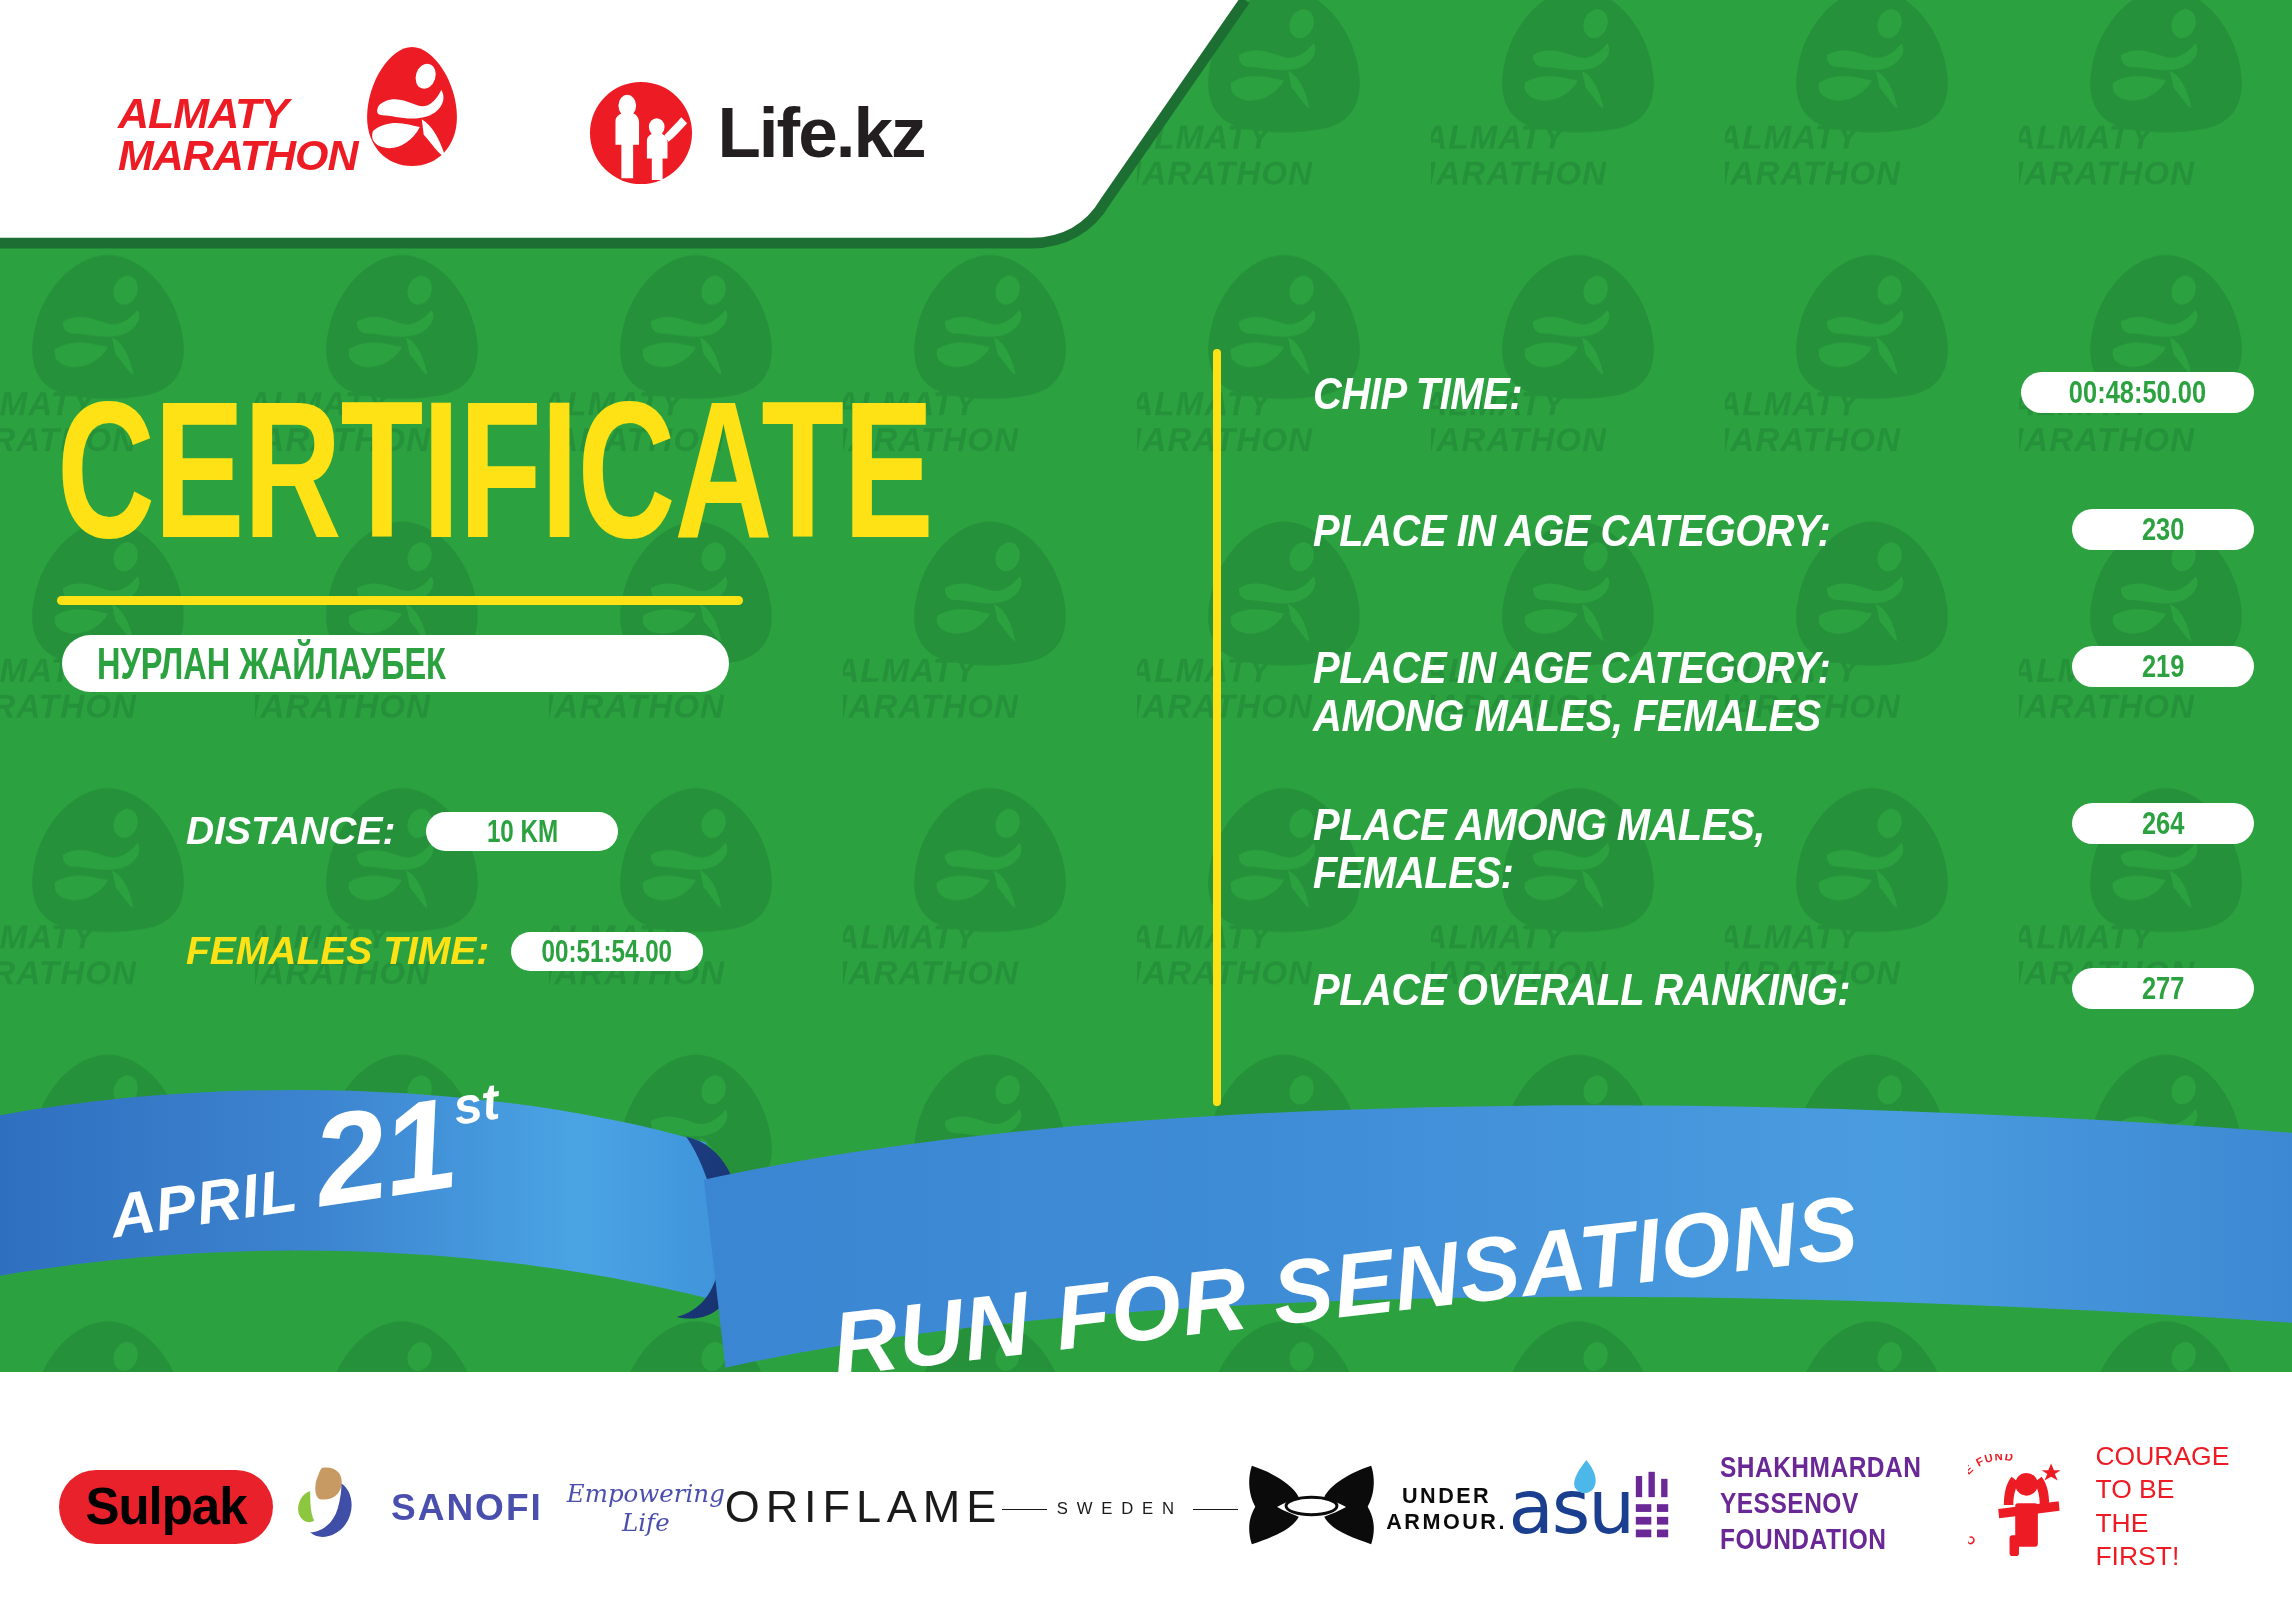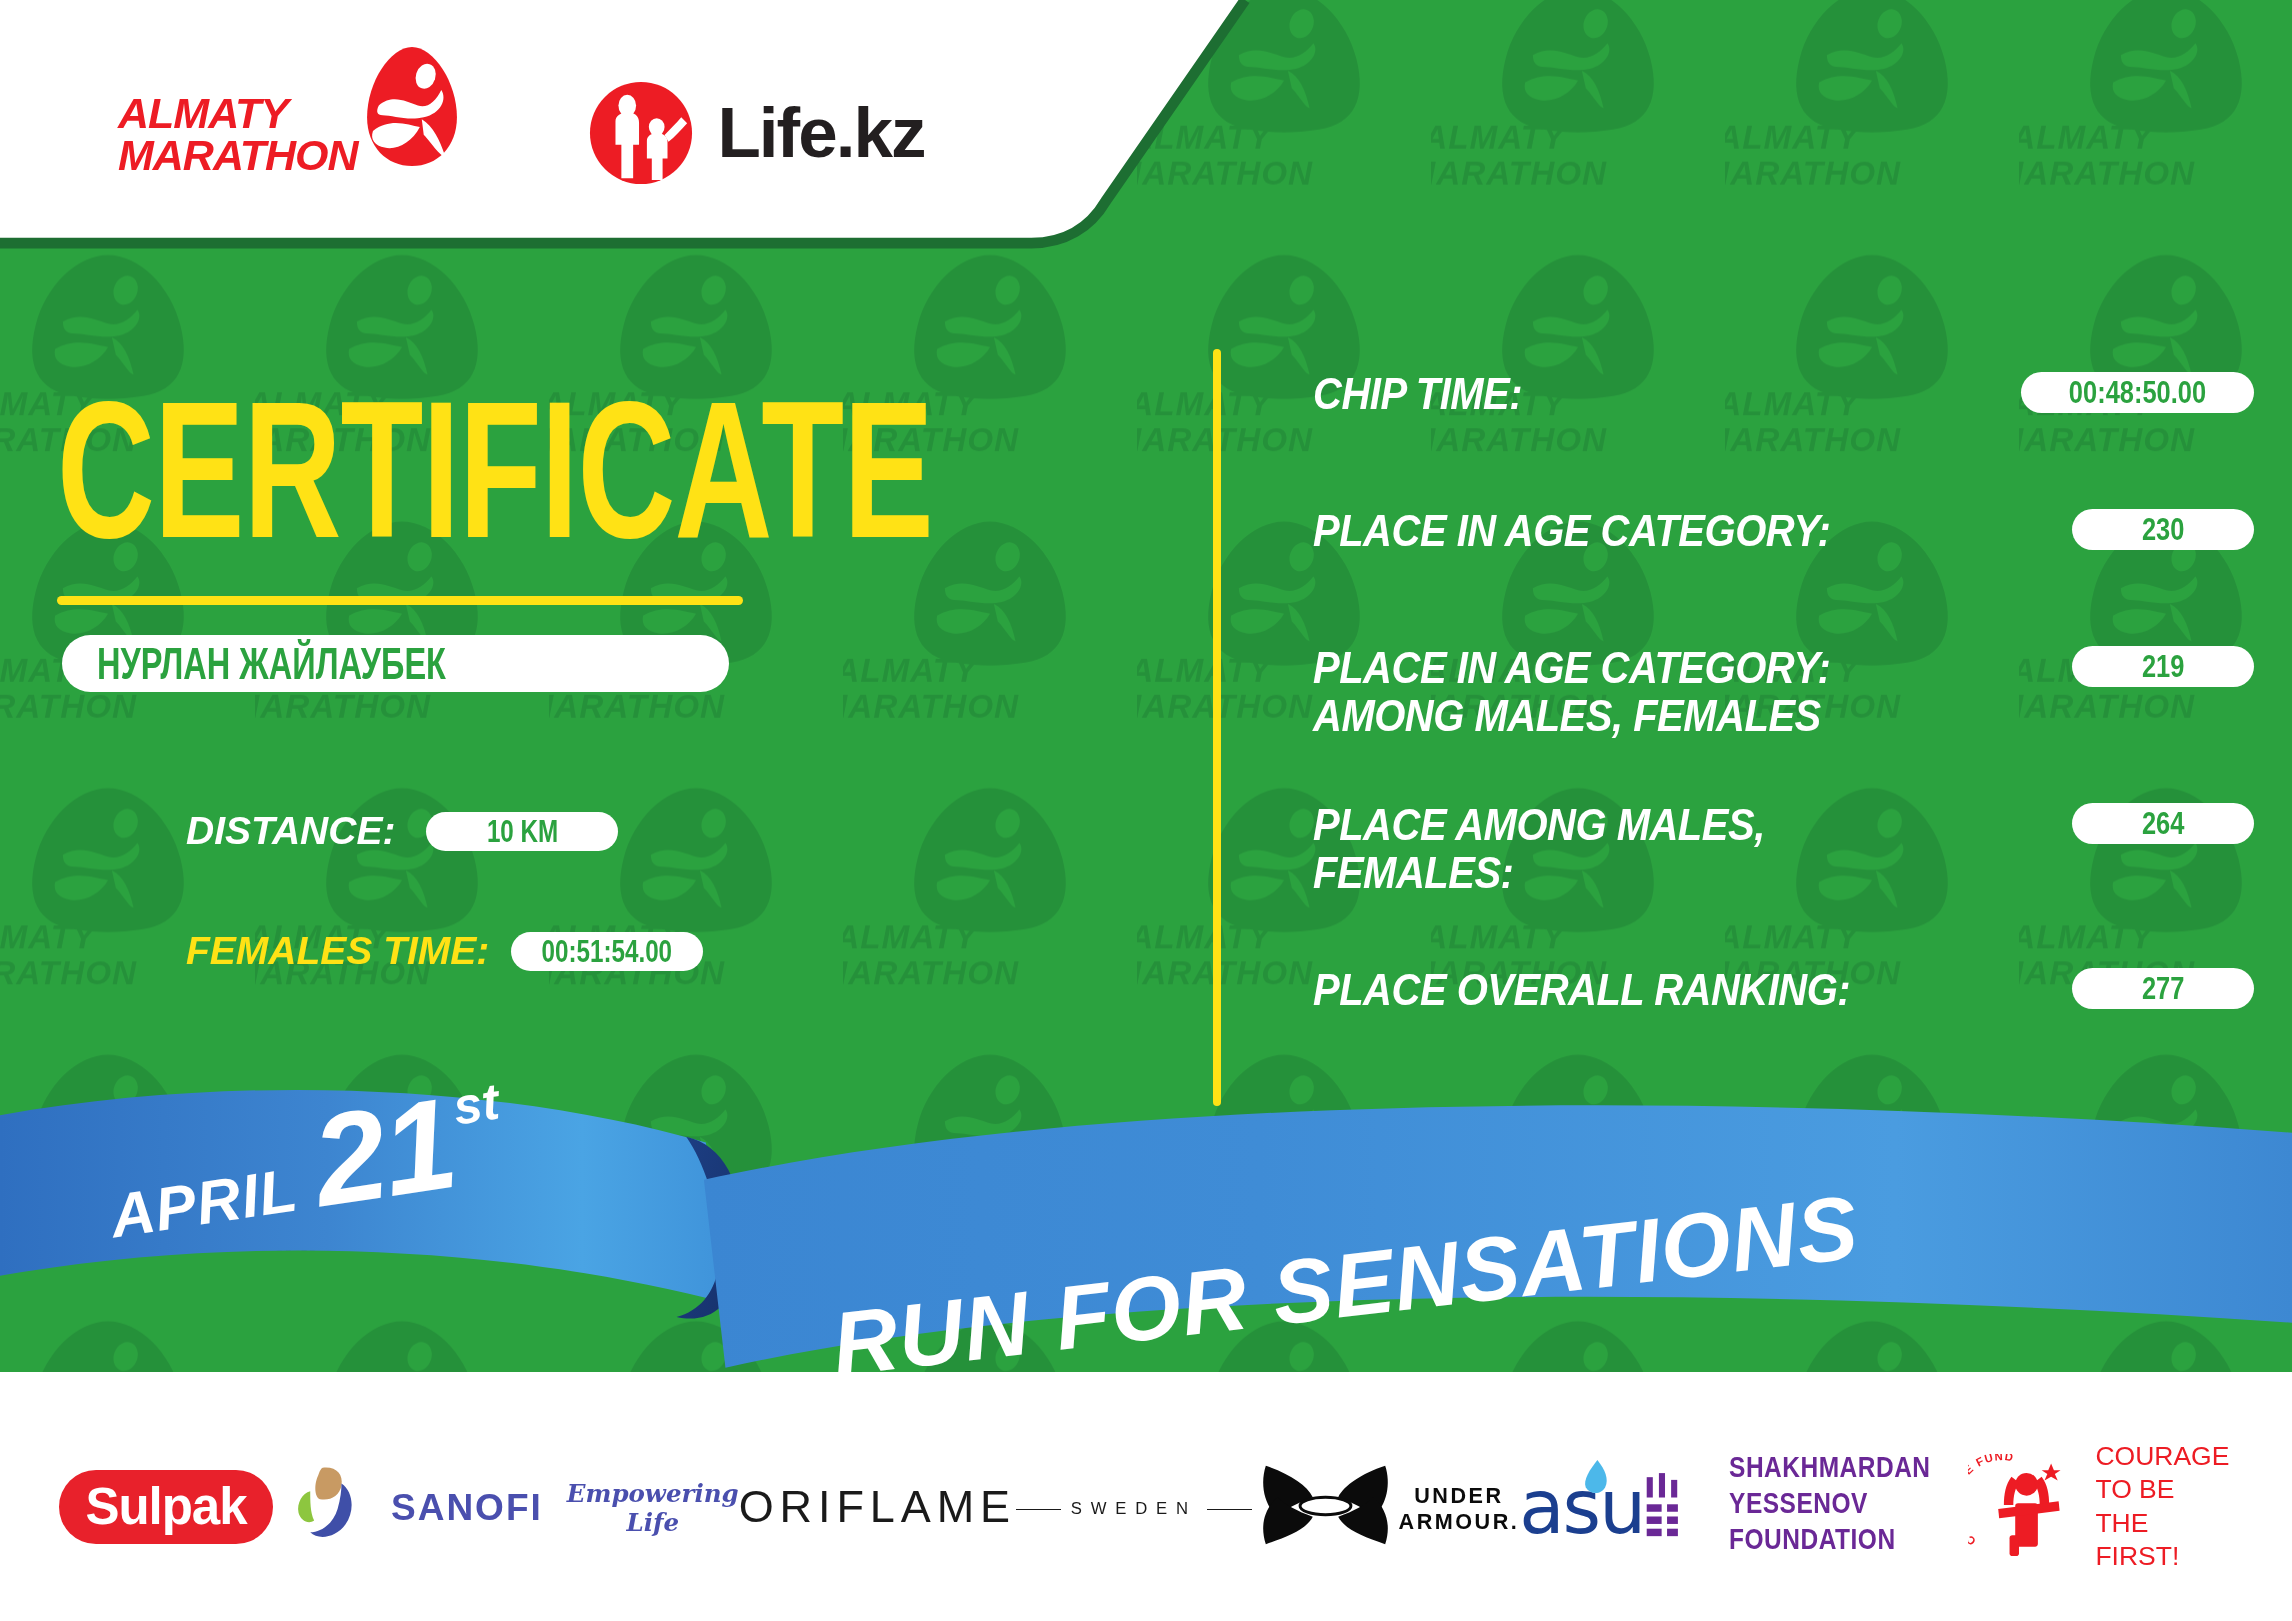--- a/index.html
+++ b/index.html
@@ -271,31 +271,30 @@
   }
   .sponsor { display: flex; align-items: center; justify-content: center; }
 
   .sulpak-pill {
     background: #e8212b;
     border-radius: 39px;
     width: 214px; height: 74px;
     display: flex; align-items: center; justify-content: center;
   }
   .sulpak-txt {
-    color: #ffffff; font-size: 51px; font-weight: bold; letter-spacing: -1px;
+    color: #000000; font-size: 51px; font-weight: bold; letter-spacing: -1px;
   }
   .sanofi-wrap { text-align: center; gap: 24px; }
   .sanofi-name {
     color: #4a4fae; font-size: 37px; font-weight: bold; letter-spacing: 2px;
     margin-top: 3.9px;
   }
   .sanofi-tag {
     color: #4a4fae; font-size: 24.5px; font-style: italic; font-family: "DejaVu Serif", serif;
     margin-top: 3.9px;
-    font-weight: bold;
   }
   .oriflame-wrap { text-align: center; }
   .oriflame-name {
     color: #1a1a1a; font-size: 45px; letter-spacing: 5.9px; font-family: "Liberation Sans", sans-serif;
   }
   .oriflame-sub {
     color: #1a1a1a; font-size: 16.7px; letter-spacing: 8.8px; margin-top: 5.9px;
     display: flex; align-items: center; justify-content: center; gap: 9.8px;
   }
   .rule-seg { display: inline-block; width: 45px; height: 1.5px; background: #1a1a1a; }

